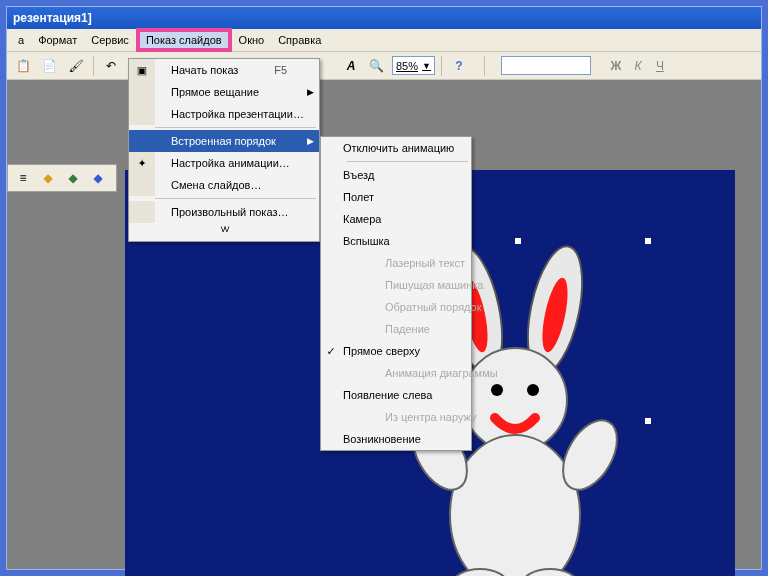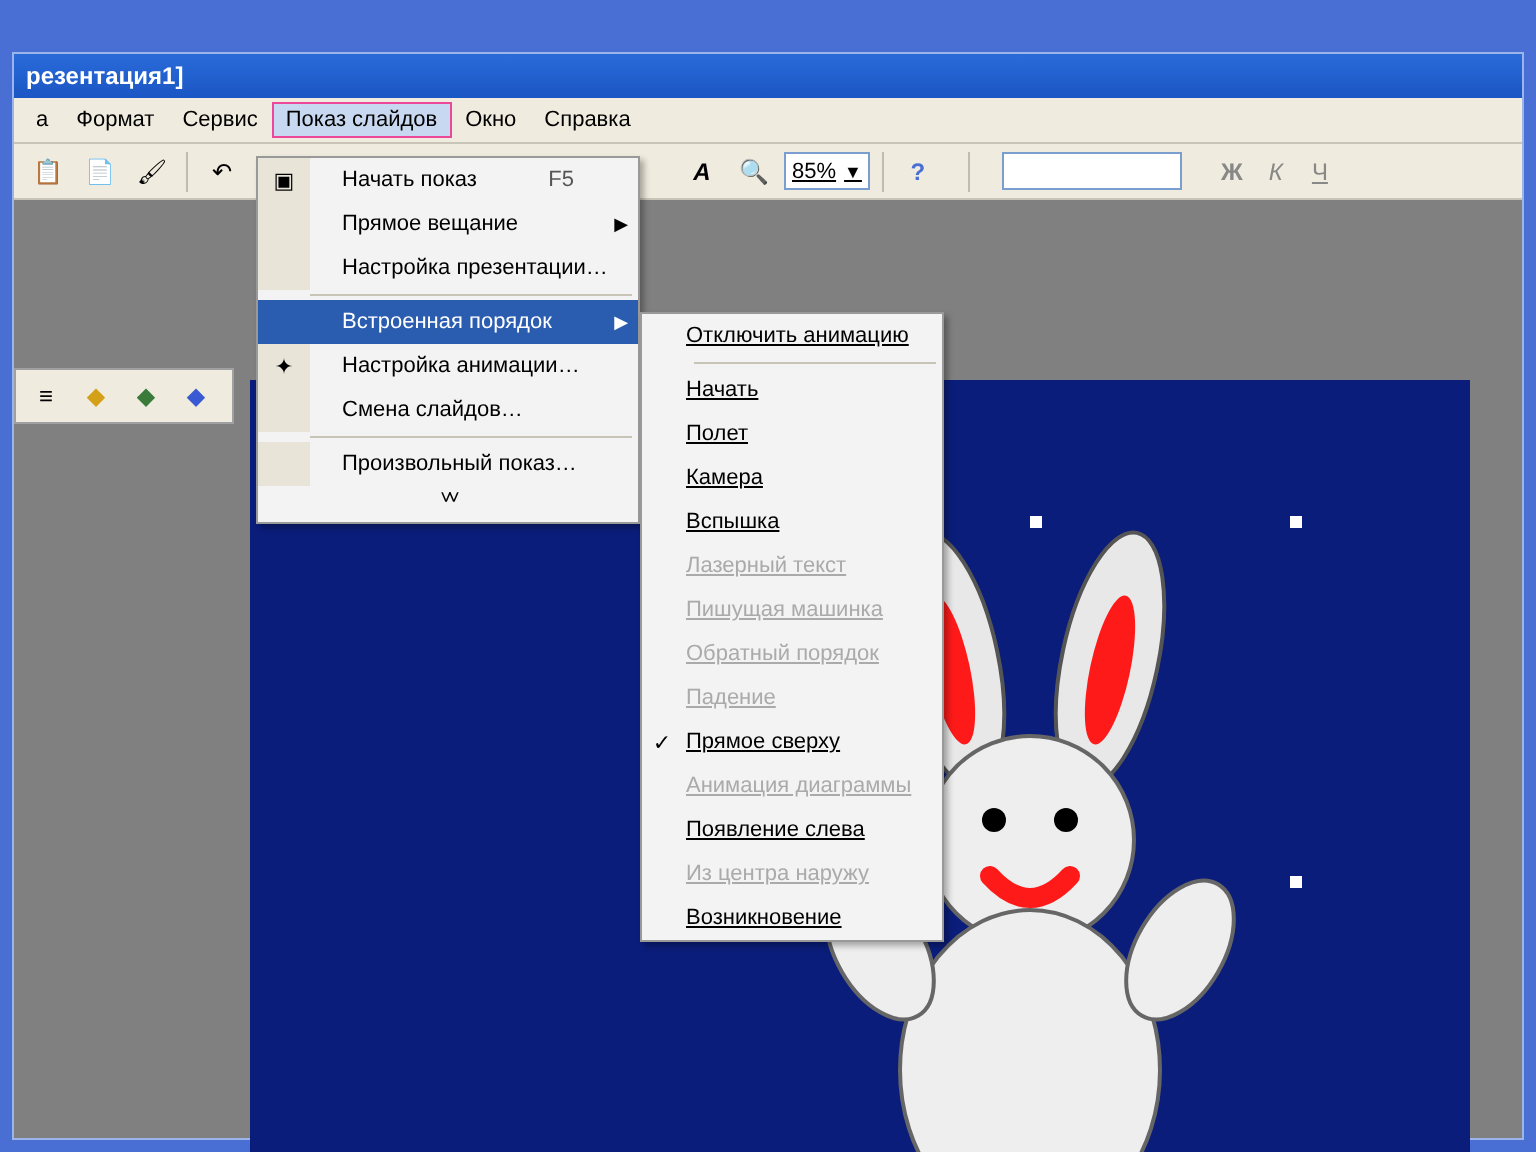--- a/index.html
+++ b/index.html
@@ -1,21 +1,21 @@
 <!DOCTYPE html>
 <html><head>
 <meta charset="utf-8">
 <style>
   * { box-sizing: border-box; margin: 0; padding: 0; font-family: Tahoma, Arial, sans-serif; }
   body { width: 768px; height: 576px; background: #4a6fd4; overflow: hidden; position: relative; }
-  .frame { position: absolute; left: 6px; top: 6px; right: 6px; bottom: 6px; background: #fff; border: 1px solid #9bb5e8; margin-top: 20px; }
+  .frame { position: absolute; left: 6px; top: 6px; right: 6px; bottom: 6px; background: #fff; border: 1px solid #9bb5e8; }
   .titlebar { height: 22px; background: linear-gradient(#2a6bd9,#1a56c4); color: #fff; font-size: 12px; font-weight: bold; padding-left: 6px; line-height: 22px; }
   .menubar { height: 23px; background: #efebde; border-bottom: 1px solid #c8c4b8; display: flex; align-items: center; font-size: 11px; padding-left: 4px; }
   .menubar span { padding: 3px 7px; cursor: default; }
-  .menubar span.active { background: #c8d8f0; border: 1px solid #ec4899; padding: 2px 6px; }
+  .menubar span.active { background: #c8d8f0; border: 4px solid #ec4899; padding: 2px 6px; }
   .toolbar { height: 28px; background: #efebde; border-bottom: 1px solid #c8c4b8; display: flex; align-items: center; padding-left: 6px; gap: 4px; }
   .tbtn { width: 22px; height: 22px; display: flex; align-items: center; justify-content: center; font-size: 12px; }
   .divider { width: 1px; height: 20px; background: #c0bcaf; margin: 0 2px; }
   .zoom { display: flex; align-items: center; border: 1px solid #7a9ed0; background: #fff; height: 19px; font-size: 11px; padding: 0 3px; text-decoration: underline; }
   .zoom .arrow { margin-left: 4px; font-size: 9px; }
   .fontbox { width: 90px; height: 19px; border: 1px solid #7a9ed0; background: #fff; margin-left: 10px; }
   .fmtbtn { width: 18px; font-size: 12px; color: #888; text-align: center; }
   .workspace { position: absolute; left: 0; right: 0; top: 73px; bottom: 0; background: #808080; }
   .subtoolbar { position: absolute; left: 0; top: 157px; height: 28px; background: #efebde; border: 1px solid #a0a0a0; display: flex; align-items: center; padding-left: 4px; gap: 3px; width: 110px; z-index:2; }
   .slide { position: absolute; left: 118px; top: 90px; width: 610px; height: 460px; background: #0a1d7a; }
@@ -24,24 +24,24 @@
   .dropdown { position: absolute; background: #f3f3f3; border: 1px solid #999; box-shadow: 2px 2px 3px rgba(0,0,0,0.3); font-size: 11px; z-index: 10; }
   .dropdown .row { display: flex; align-items: center; height: 22px; padding-right: 18px; cursor: default; position: relative; }
   .dropdown .iconcol { width: 26px; height: 22px; background: #e8e4d8; display: flex; align-items: center; justify-content: center; font-size: 11px; flex-shrink:0;}
   .dropdown .label { padding-left: 16px; flex: 1; white-space: nowrap; }
   .dropdown .row.highlight { background: #2a5db0; color: #fff; }
   .dropdown .row.highlight .iconcol { background: #2a5db0; }
   .dropdown .sep { height: 1px; background: #c8c4b8; margin: 2px 3px 2px 26px; }
   .dropdown .arrowr { position: absolute; right: 5px; font-size: 9px; }
   .dropdown .shortcut { position: absolute; right: 32px; color: #555; }
   .dropdown .chevron-row { text-align:center; height:18px; }
-  .submenu .row.disabled { color: #aaa; }
+  .submenu .row.disabled { color: #aaa; padding-left: 42px; }
   .submenu .row .check { width: 20px; text-align:center; flex-shrink:0; }
   .submenu .row { padding-left: 0; }
-  .submenu .row .label { padding-left: 2px; text-decoration: underline; }
+  .submenu .row .label { padding-left: 2px; }
   .cursor { position: absolute; left: 443px; top: 398px; z-index: 5; }
 </style>
 </head>
 <body>
 
 <div class="frame">
   <div class="titlebar">резентация1]</div>
   <div class="menubar">
     <span>а</span>
     <span>Формат</span>
@@ -152,21 +152,21 @@
   </div>
 
   <div class="dropdown submenu" style="left:313px; top:129px; width:152px;">
     <div class="row">
         <div class="check"></div>
         <div class="label">Отключить анимацию</div>
       </div>
     <div class="sep"></div>
     <div class="row">
         <div class="check"></div>
-        <div class="label">Начать</div>
+        <div class="label">Въезд</div>
       </div>
     <div class="row">
         <div class="check"></div>
         <div class="label">Полет</div>
       </div>
     <div class="row">
         <div class="check"></div>
         <div class="label">Камера</div>
       </div>
     <div class="row">

